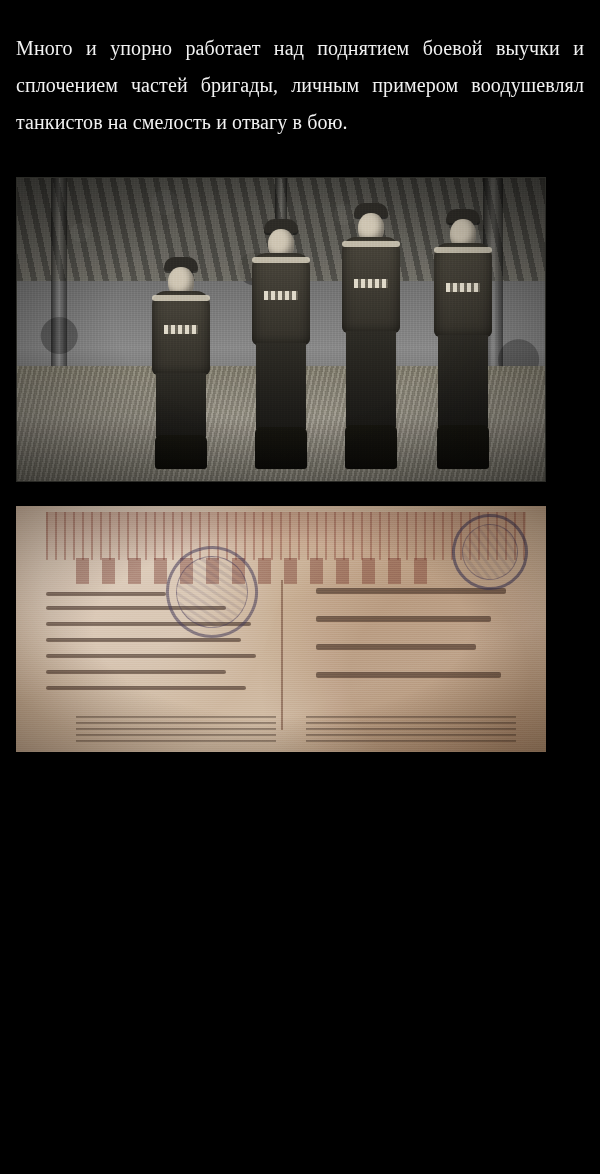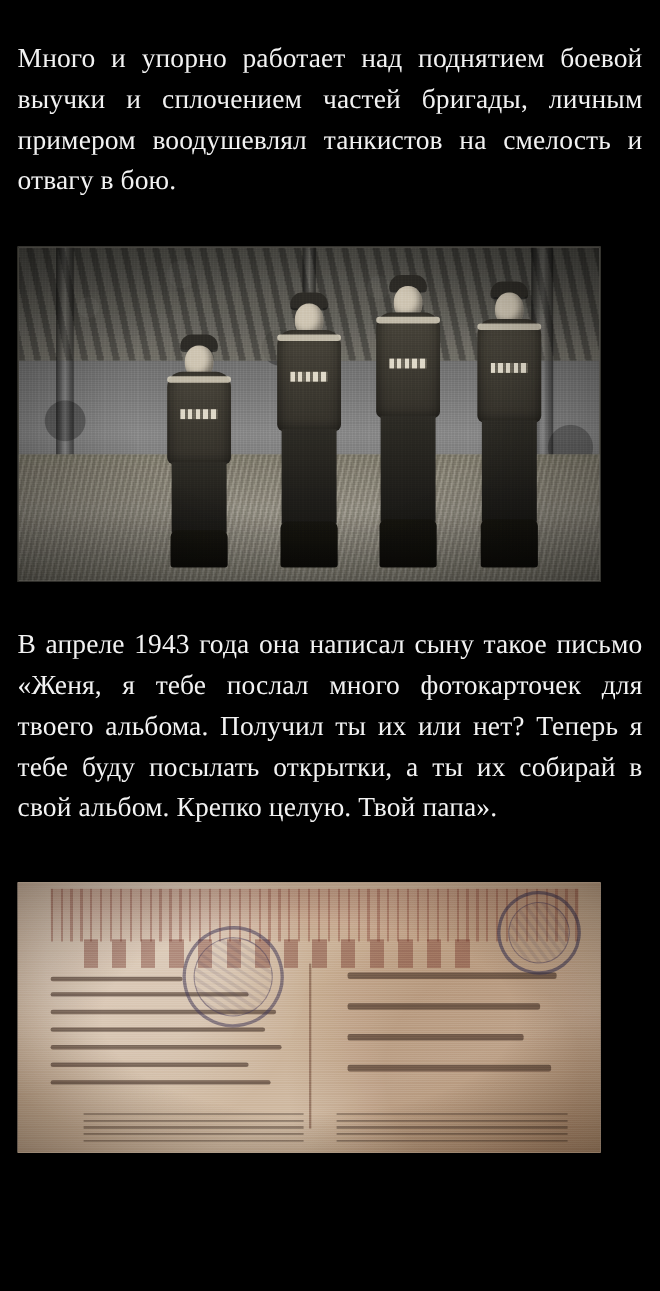--- a/index.html
+++ b/index.html
@@ -16,21 +16,21 @@
   }
   .page {
     width: 600px;
     height: 1174px;
     position: relative;
     background: #000000;
     box-sizing: border-box;
   }
   .para {
     font-family: "Liberation Serif", serif;
-    font-size: 25px;
+    font-size: 20px;
     line-height: 37px;
     color: #f2f2f2;
     text-align: justify;
     text-align-last: left;
     padding: 0 16px;
     box-sizing: border-box;
     letter-spacing: 0.1px;
   }
   #para1 {
     padding-top: 10px;
@@ -378,21 +378,20 @@
         <div class="legs"></div>
         <div class="boots"></div>
       </div>
 
       <div class="grain"></div>
       <div class="vignette"></div>
       <span class="sr-text">Чёрно-белая фотография: четверо советских офицеров-танкистов стоят у деревьев</span>
     </div>
   </div>
 
-  <p class="para" id="para2">В апреле 1943 года она написал сыну такое письмо «Женя, я тебе послал много фотокарточек для твоего альбома. Получил ты их или нет? Теперь я тебе буду посылать открытки, а ты их собирай в свой альбом. Крепко целую. Твой папа».</p>
 
   <div class="photo2-wrap">
     <div class="photo2">
       <div class="paper"></div>
       <div class="header-art"></div>
       <div class="bigtitle"></div>
       <div class="divider"></div>
 
       <div class="hand-line" style="left:30px; top:86px; width:120px;"></div>
       <div class="hand-line" style="left:30px; top:100px; width:180px;"></div>

